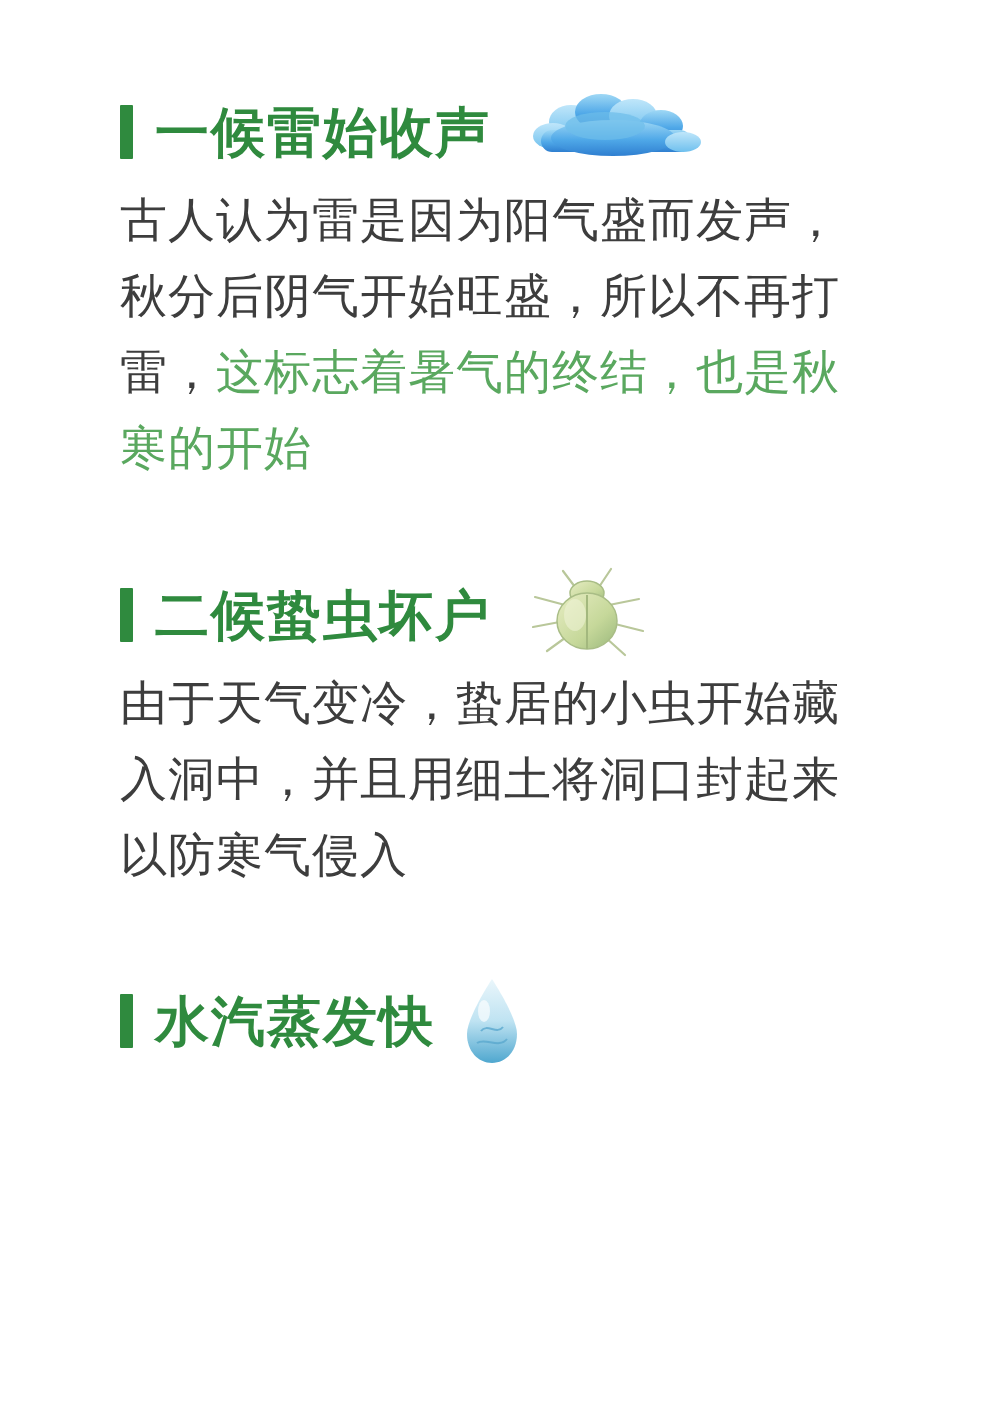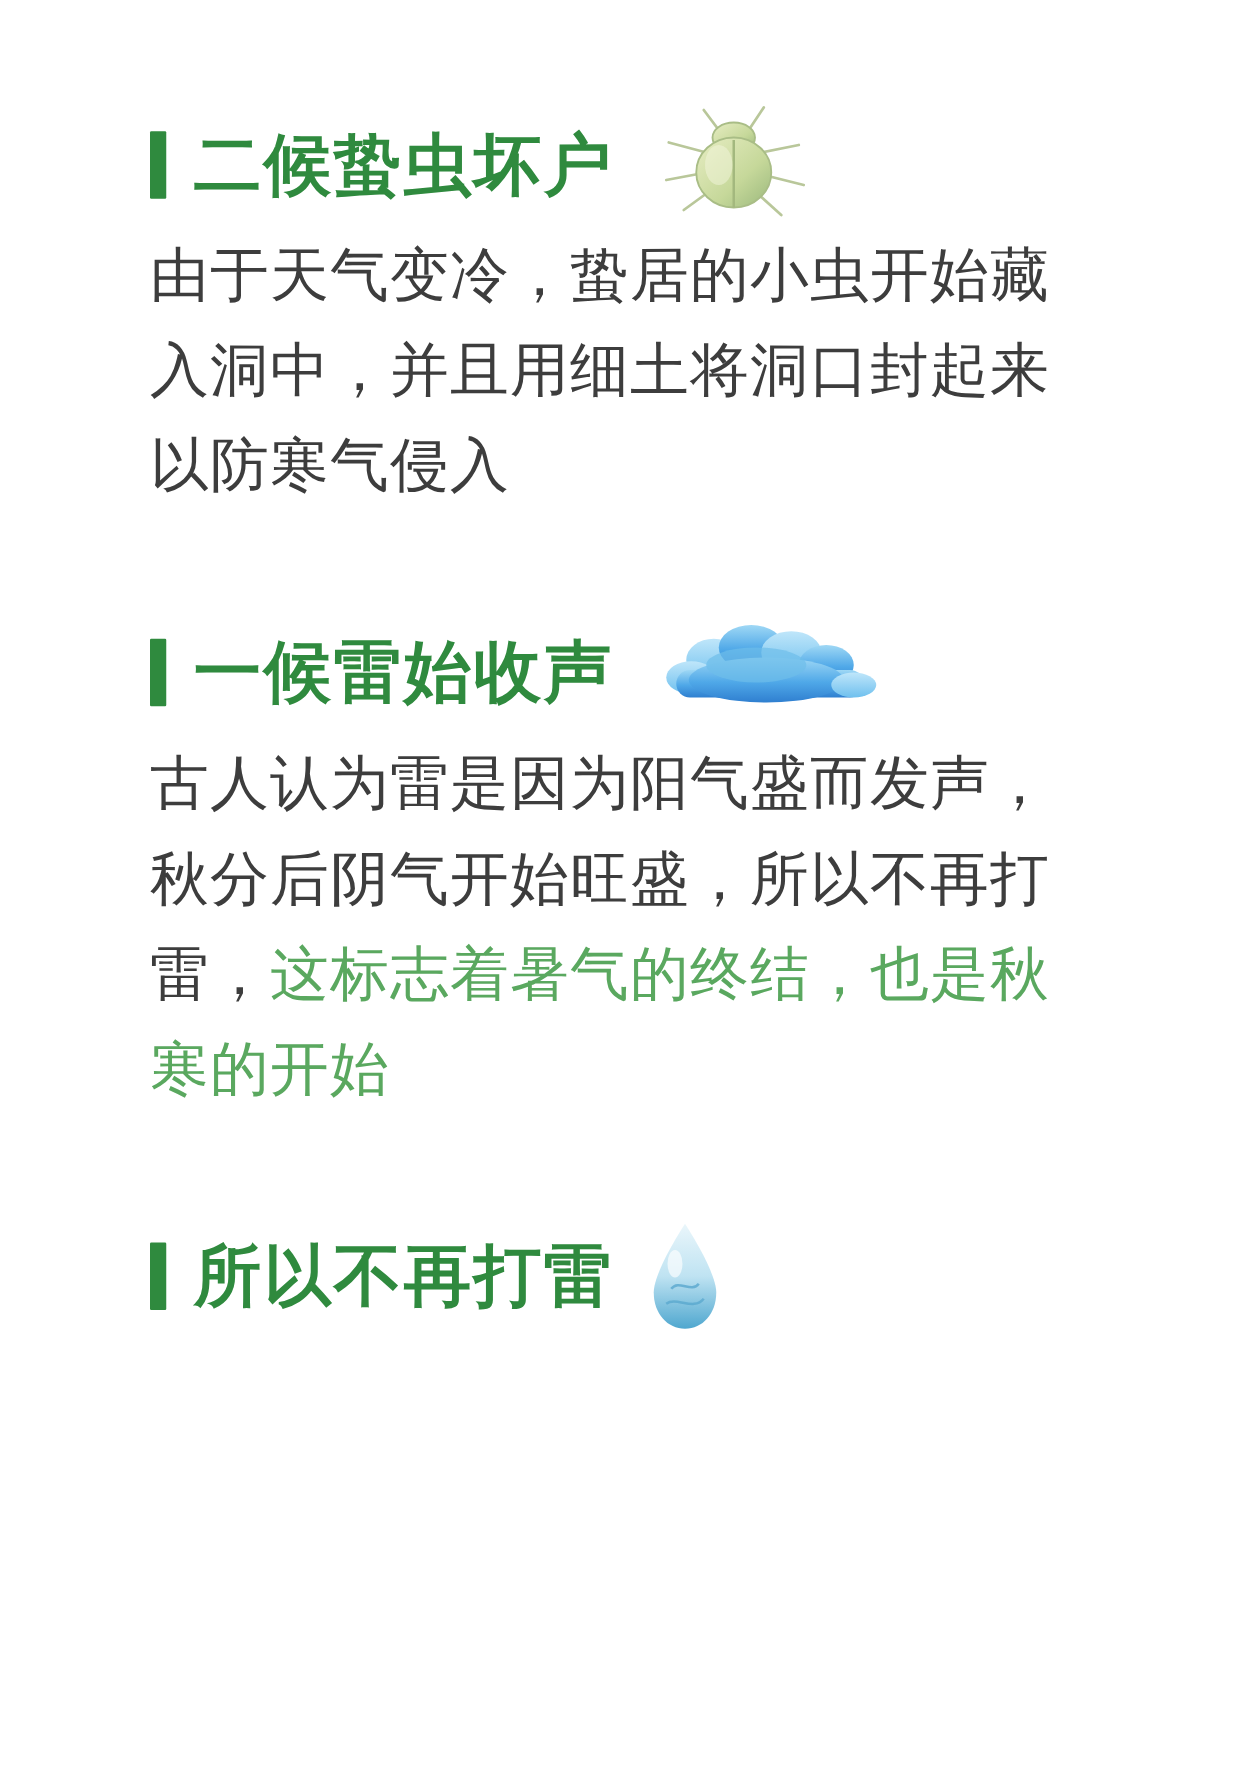--- a/index.html
+++ b/index.html
@@ -71,53 +71,20 @@
   }
 </style>
 </head>
 <body>
 
 <div class="page">
 
   <div class="section">
     <div class="heading-row">
       <div class="bar"></div>
-      <div class="heading-text">二候蛰虫坏户</div>
-      <div class="heading-icon icon-beetle">
-        <svg width="160" height="100" viewBox="0 0 160 100">
-          <defs>
-            <linearGradient id="beetleGrad" x1="0" y1="0" x2="1" y2="1">
-              <stop offset="0%" stop-color="#e7edc3"></stop>
-              <stop offset="60%" stop-color="#c6d89a"></stop>
-              <stop offset="100%" stop-color="#9ab87c"></stop>
-            </linearGradient>
-          </defs>
-          <g stroke="#b9c79a" stroke-width="2.2" fill="none" stroke-linecap="round">
-            <path d="M62 22 L50 6"></path>
-            <path d="M86 22 L98 4"></path>
-            <path d="M52 40 L22 32"></path>
-            <path d="M52 56 L20 62"></path>
-            <path d="M56 70 L34 86"></path>
-            <path d="M96 40 L126 34"></path>
-            <path d="M98 58 L130 66"></path>
-            <path d="M92 72 L112 90"></path>
-          </g>
-          <ellipse cx="74" cy="28" rx="17" ry="12" fill="url(#beetleGrad)" stroke="#a9bd86" stroke-width="1.5"></ellipse>
-          <ellipse cx="74" cy="56" rx="30" ry="28" fill="url(#beetleGrad)" stroke="#a9bd86" stroke-width="1.5"></ellipse>
-          <path d="M74 30 L74 84" stroke="#a3b87e" stroke-width="2" fill="none"></path>
-          <ellipse cx="62" cy="50" rx="11" ry="16" fill="#f0f4d8" opacity="0.55"></ellipse>
-        </svg>
-      </div>
-    </div>
-    <div class="body-text"><span>由于天气变冷，蛰居的小虫开始藏入洞中，并且用细土将洞口封起来以防寒气侵入</span><span class="hl"></span></div>
-  </div>
-
-  <div class="section">
-    <div class="heading-row">
-      <div class="bar"></div>
       <div class="heading-text">一候雷始收声</div>
       <div class="heading-icon icon-cloud">
         <svg width="200" height="80" viewBox="0 0 200 80">
           <defs>
             <linearGradient id="cloudGrad" x1="0" y1="0" x2="0" y2="1">
               <stop offset="0%" stop-color="#9fd8f5"></stop>
               <stop offset="55%" stop-color="#4fa8e8"></stop>
               <stop offset="100%" stop-color="#2f7fd0"></stop>
             </linearGradient>
             <linearGradient id="cloudGrad2" x1="0" y1="0" x2="0" y2="1">
@@ -138,21 +105,54 @@
           </g>
         </svg>
       </div>
     </div>
     <div class="body-text"><span>古人认为雷是因为阳气盛而发声，秋分后阴气开始旺盛，所以不再打雷，</span><span class="hl">这标志着暑气的终结，也是秋寒的开始</span></div>
   </div>
 
   <div class="section">
     <div class="heading-row">
       <div class="bar"></div>
-      <div class="heading-text">所以不再打雷</div>
+      <div class="heading-text">二候蛰虫坏户</div>
+      <div class="heading-icon icon-beetle">
+        <svg width="160" height="100" viewBox="0 0 160 100">
+          <defs>
+            <linearGradient id="beetleGrad" x1="0" y1="0" x2="1" y2="1">
+              <stop offset="0%" stop-color="#e7edc3"></stop>
+              <stop offset="60%" stop-color="#c6d89a"></stop>
+              <stop offset="100%" stop-color="#9ab87c"></stop>
+            </linearGradient>
+          </defs>
+          <g stroke="#b9c79a" stroke-width="2.2" fill="none" stroke-linecap="round">
+            <path d="M62 22 L50 6"></path>
+            <path d="M86 22 L98 4"></path>
+            <path d="M52 40 L22 32"></path>
+            <path d="M52 56 L20 62"></path>
+            <path d="M56 70 L34 86"></path>
+            <path d="M96 40 L126 34"></path>
+            <path d="M98 58 L130 66"></path>
+            <path d="M92 72 L112 90"></path>
+          </g>
+          <ellipse cx="74" cy="28" rx="17" ry="12" fill="url(#beetleGrad)" stroke="#a9bd86" stroke-width="1.5"></ellipse>
+          <ellipse cx="74" cy="56" rx="30" ry="28" fill="url(#beetleGrad)" stroke="#a9bd86" stroke-width="1.5"></ellipse>
+          <path d="M74 30 L74 84" stroke="#a3b87e" stroke-width="2" fill="none"></path>
+          <ellipse cx="62" cy="50" rx="11" ry="16" fill="#f0f4d8" opacity="0.55"></ellipse>
+        </svg>
+      </div>
+    </div>
+    <div class="body-text"><span>由于天气变冷，蛰居的小虫开始藏入洞中，并且用细土将洞口封起来以防寒气侵入</span><span class="hl"></span></div>
+  </div>
+
+  <div class="section">
+    <div class="heading-row">
+      <div class="bar"></div>
+      <div class="heading-text">水汽蒸发快</div>
       <div class="heading-icon icon-drop">
         <svg width="70" height="100" viewBox="0 0 70 100">
           <defs>
             <linearGradient id="dropGrad" x1="0" y1="0" x2="0" y2="1">
               <stop offset="0%" stop-color="#eaf6fb"></stop>
               <stop offset="50%" stop-color="#bfe3f2"></stop>
               <stop offset="100%" stop-color="#4fa7cf"></stop>
             </linearGradient>
           </defs>
           <path d="M35 8 C35 8 60 46 60 63 C60 80 49 92 35 92 C21 92 10 80 10 63 C10 46 35 8 35 8 Z" fill="url(#dropGrad)"></path>

